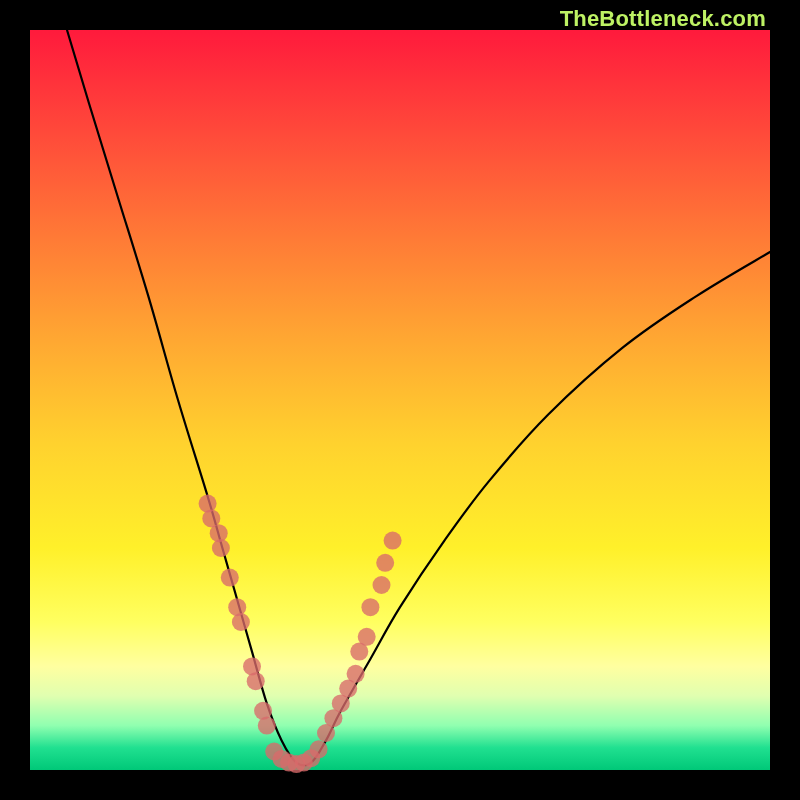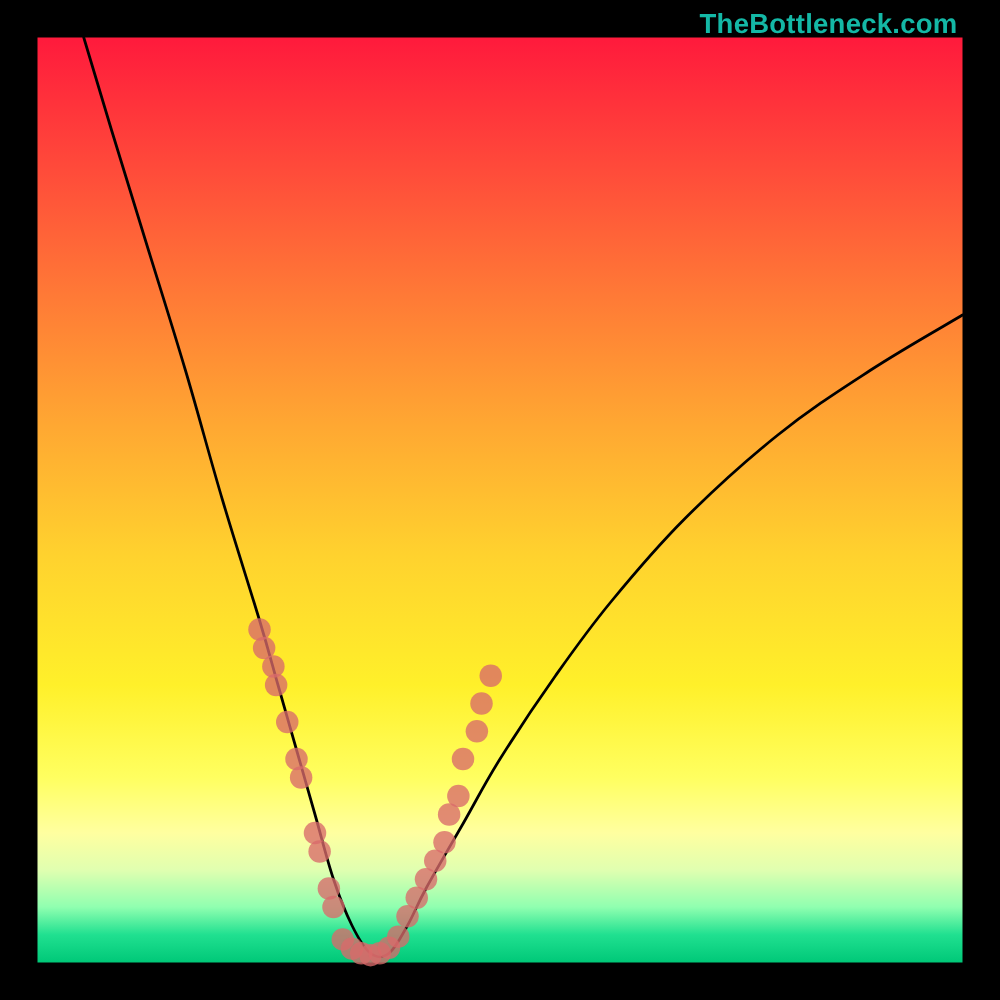--- a/index.html
+++ b/index.html
@@ -29,21 +29,21 @@
       #e0ffb0 90%,
       #90ffb0 94%,
       #20e090 97%,
       #00c878 100%);
     box-sizing: border-box;
   }
   .watermark {
     position: absolute;
     top: 6px;
     right: 34px;
-    color: #14b8a6;
+    color: #bef264;
     font-size: 22px;
     font-weight: 600;
     letter-spacing: 0.2px;
     user-select: none;
   }
   svg.plot {
     position: absolute;
     left: 30px;
     top: 30px;
     width: 740px;

